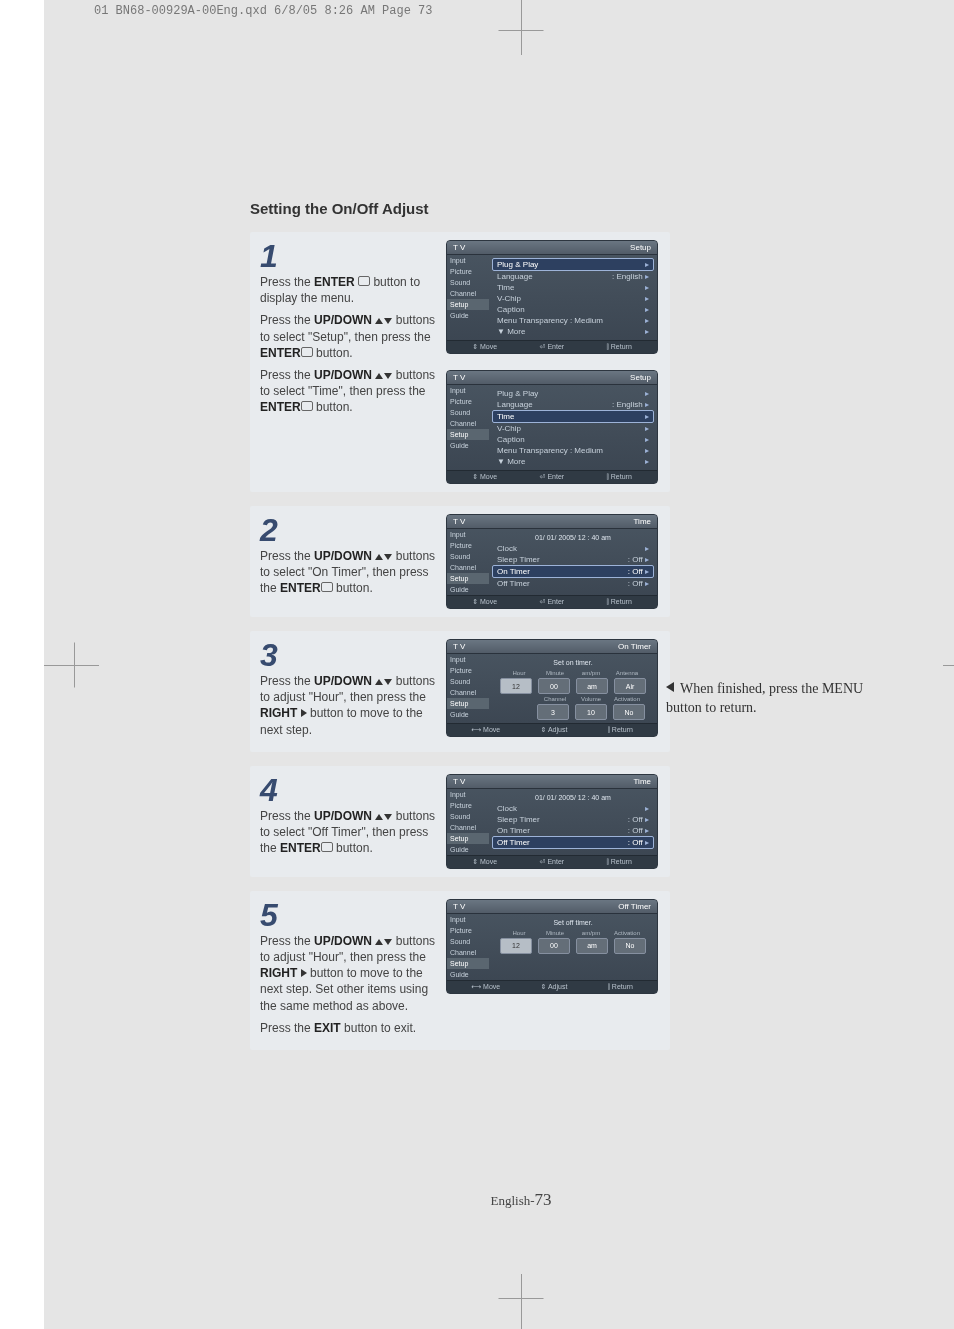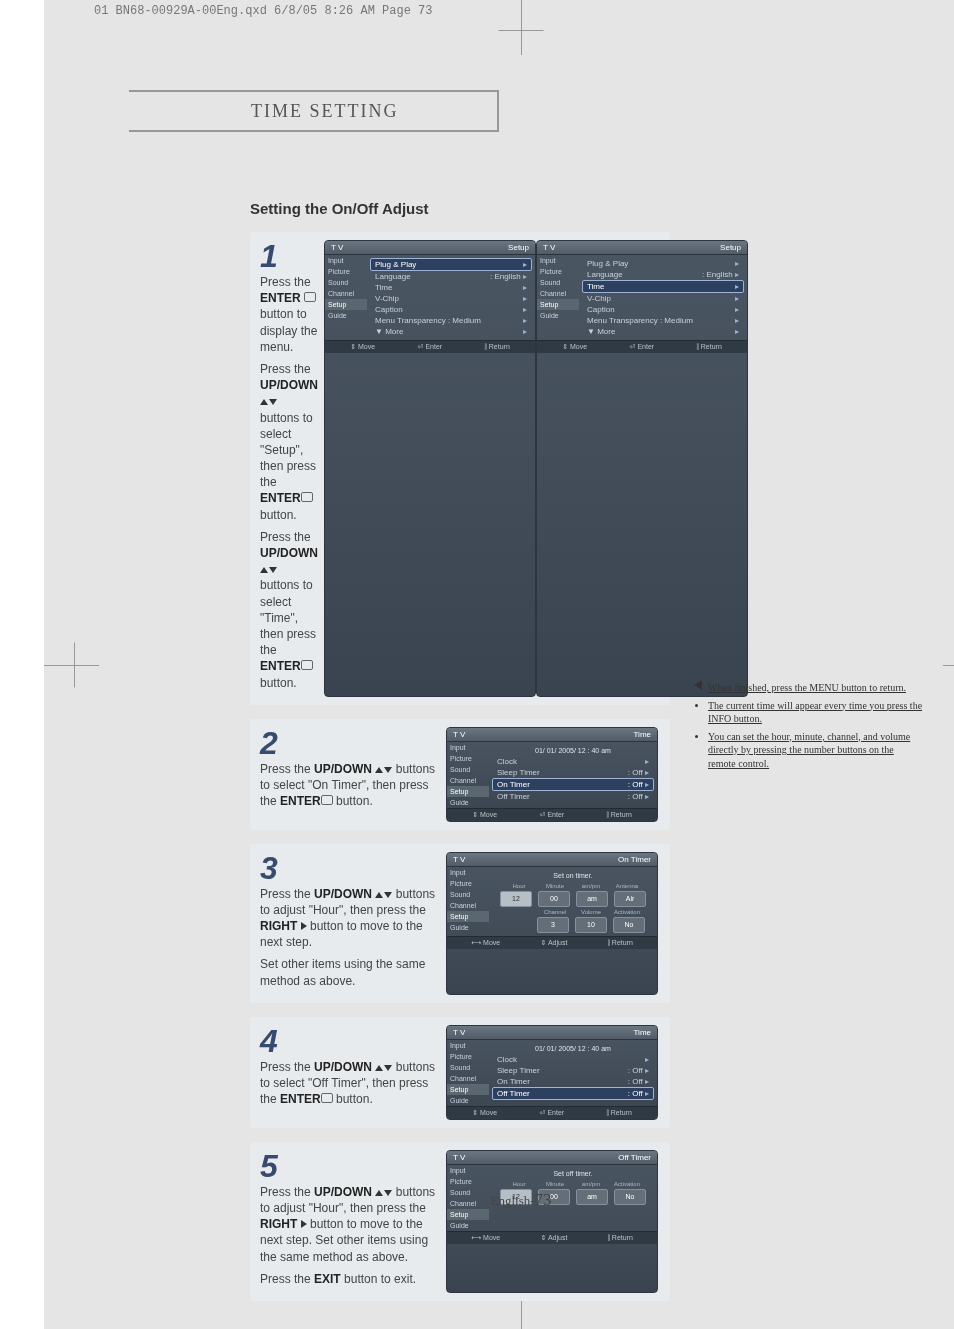--- a/index.html
+++ b/index.html
@@ -130,22 +130,22 @@
     font-weight: bold;
     color: #374b6f;
     font-style: italic;
     line-height: 1;
     margin-bottom: 2px;
   }
   .step-text b { font-weight: bold; color:#222; }
   .step-screens {
     flex: 1;
     display: flex;
-    flex-direction: row;
-    gap: 0;
+    flex-direction: column;
+    gap: 16px;
   }
   .tv-screen {
     width: 210px;
     background: linear-gradient(#4a5662,#3a4450);
     border-radius: 4px;
     color: #ddd;
     font-size: 8px;
     border: 1px solid #2d3640;
     overflow: hidden;
   }
@@ -221,27 +221,26 @@
     justify-content: space-around;
     padding: 2px 4px;
     background: #303a44;
     font-size: 7px;
     color: #b8c2cc;
     border-top: 1px solid #222a32;
   }
   .side-notes {
     position: absolute;
     top: 680px;
-    left: 650px;
+    left: 622px;
     width: 230px;
-    font-size: 10px;
+    font-size: 14px;
     font-family: Georgia, serif;
     line-height: 1.35;
     color: #333;
-    text-decoration: underline;
   }
   .side-notes .tri {
     display:inline-block; width:0; height:0;
     border-top:5px solid transparent;
     border-bottom:5px solid transparent;
     border-right:8px solid #333;
     margin-right:6px;
     vertical-align: 1px;
   }
   .side-notes ul { margin: 4px 0 0 14px; padding:0; }
@@ -284,23 +283,20 @@
 
   <div class="crop-top"></div>
   <div class="crop-top-h"></div>
   <div class="crop-bottom"></div>
   <div class="crop-bottom-h"></div>
   <div class="crop-left"></div>
   <div class="crop-left-v"></div>
   <div class="crop-right"></div>
   <div class="crop-right-v"></div>
 
-  <div class="section-title-box">
-    <span class="section-title">TIME SETTING</span>
-  </div>
 
   <div class="sub-title">Setting the On/Off Adjust</div>
 
   <div class="content-area" id="steps-container">
       <div class="step-block">
         <div class="step-text">
           <div class="big-num">1</div>
           <p style="margin:0 0 6px 0">Press the <b>ENTER</b> <span class="icon-sm"></span> button to display the menu.</p>
           <p style="margin:0 0 6px 0">Press the <b>UP/DOWN</b> <span class="tri-up"></span><span class="tri-down"></span> buttons to select "Setup", then press the <b>ENTER</b><span class="icon-sm"></span> button.</p>
           <p style="margin:0 0 6px 0">Press the <b>UP/DOWN</b> <span class="tri-up"></span><span class="tri-down"></span> buttons to select "Time", then press the <b>ENTER</b><span class="icon-sm"></span> button.</p>
@@ -455,21 +451,20 @@
               <span>⏎ Enter</span>
               <span>⫿ Return</span>
             </div>
           </div>
         </div>
       </div>
       <div class="step-block">
         <div class="step-text">
           <div class="big-num">3</div>
           <p style="margin:0 0 6px 0">Press the <b>UP/DOWN</b> <span class="tri-up"></span><span class="tri-down"></span> buttons to adjust "Hour", then press the <b>RIGHT</b> <span class="tri-right"></span> button to move to the next step.</p>
-          <p style="margin:0 0 6px 0">Set other items using the same method as above.</p>
         </div>
         <div class="step-screens">
           <div class="tv-screen">
             <div class="tv-titlebar">
               <span>T V</span>
               <span>On Timer</span>
             </div>
             <div class="tv-body">
               <div class="tv-side">
                 <div>Input</div>
@@ -605,23 +600,19 @@
               <span>⇕ Adjust</span>
               <span>⫿ Return</span>
             </div>
           </div>
         </div>
       </div>
     </div>
 
   <div class="side-notes">
     <div><span class="tri"></span><span>When finished, press the MENU button to return.</span></div>
-    <ul id="side-note-list">
-        <li>The current time will appear every time you press the INFO button.</li>
-        <li>You can set the hour, minute, channel, and volume directly by pressing the number buttons on the remote control.</li>
-      </ul>
   </div>
 
   <div class="page-footer">
     <span>English-</span><span class="num">73</span>
   </div>
 
 </div>
 
 </body></html>

